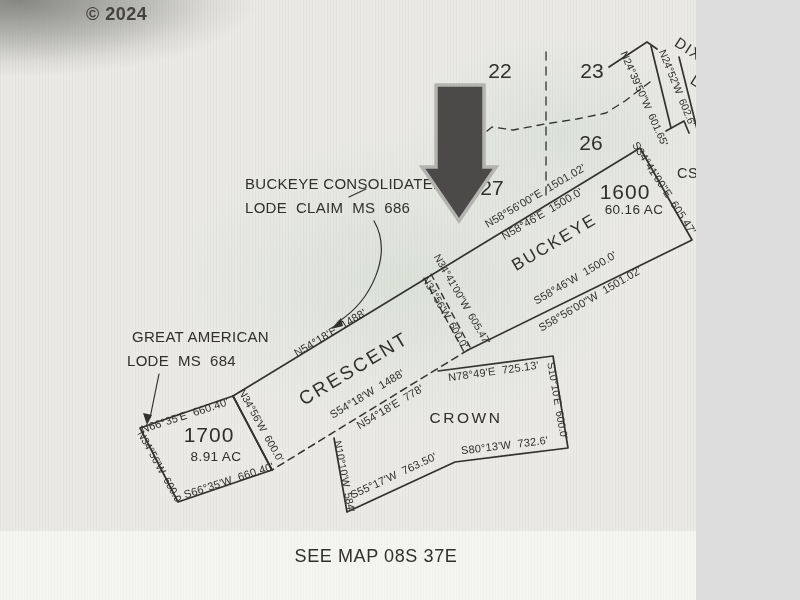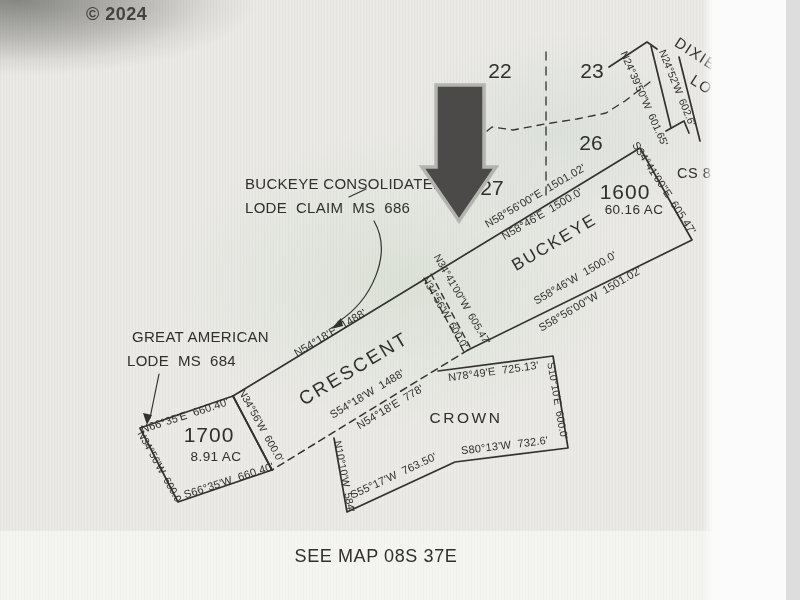--- a/index.html
+++ b/index.html
@@ -1,16 +1,16 @@
 <!DOCTYPE html>
 <html><head>
 <meta charset="utf-8">
 <style>
   html,body{margin:0;padding:0;background:#ddd;}
-  .stage{position:relative;width:786px;height:600px;overflow:hidden;background:#ebeae6;
+  .stage{position:relative;width:696px;height:600px;overflow:hidden;background:#ebeae6;
          font-family:"Liberation Sans","DejaVu Sans",sans-serif;}
   .texture{position:absolute;inset:0;
     background:repeating-linear-gradient(90deg, rgba(110,125,105,0.05) 0 1px, rgba(0,0,0,0) 1px 3px);}
   .tint-a{position:absolute;left:170px;top:130px;width:460px;height:300px;
     background:radial-gradient(closest-side, rgba(168,196,168,0.22), rgba(168,196,168,0));}
   .tint-b{position:absolute;left:400px;top:30px;width:320px;height:210px;
     background:radial-gradient(closest-side, rgba(165,190,183,0.20), rgba(165,190,183,0));}
   .corner-shade{position:absolute;left:0;top:0;width:300px;height:95px;
     background:radial-gradient(ellipse 300px 95px at 6% 0%,
       rgba(112,112,110,0.82), rgba(138,138,135,0.50) 42%,

